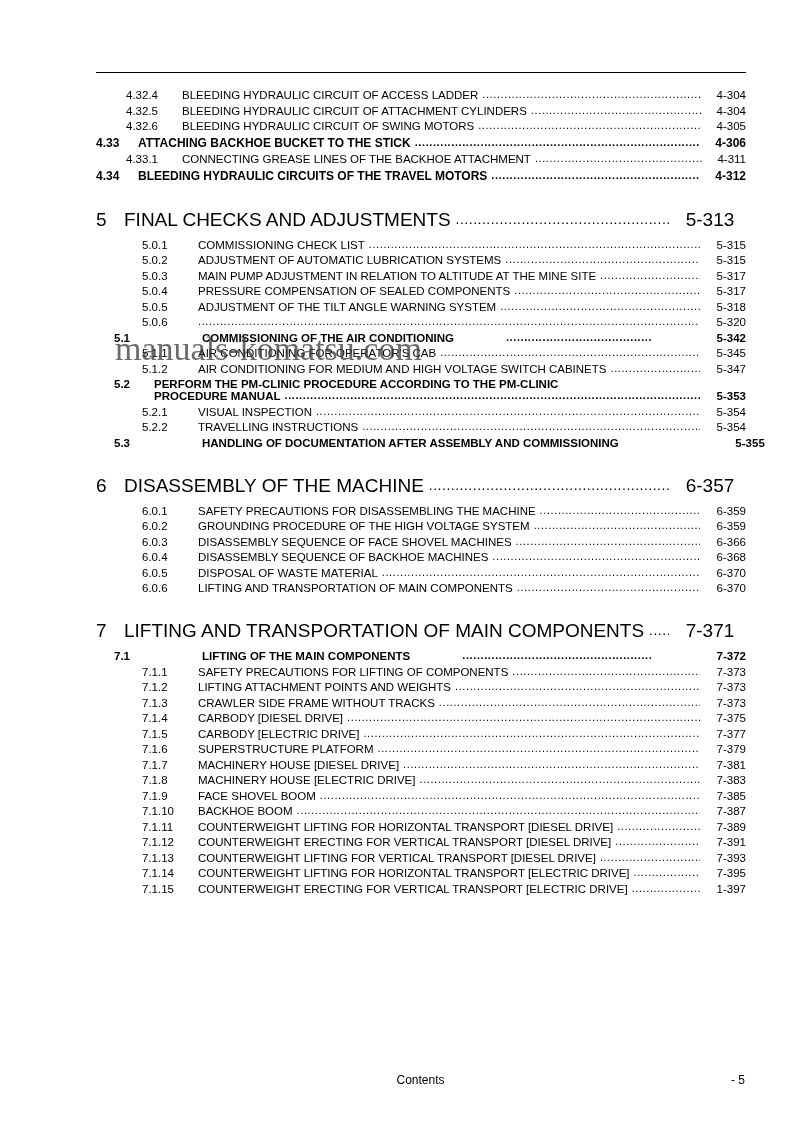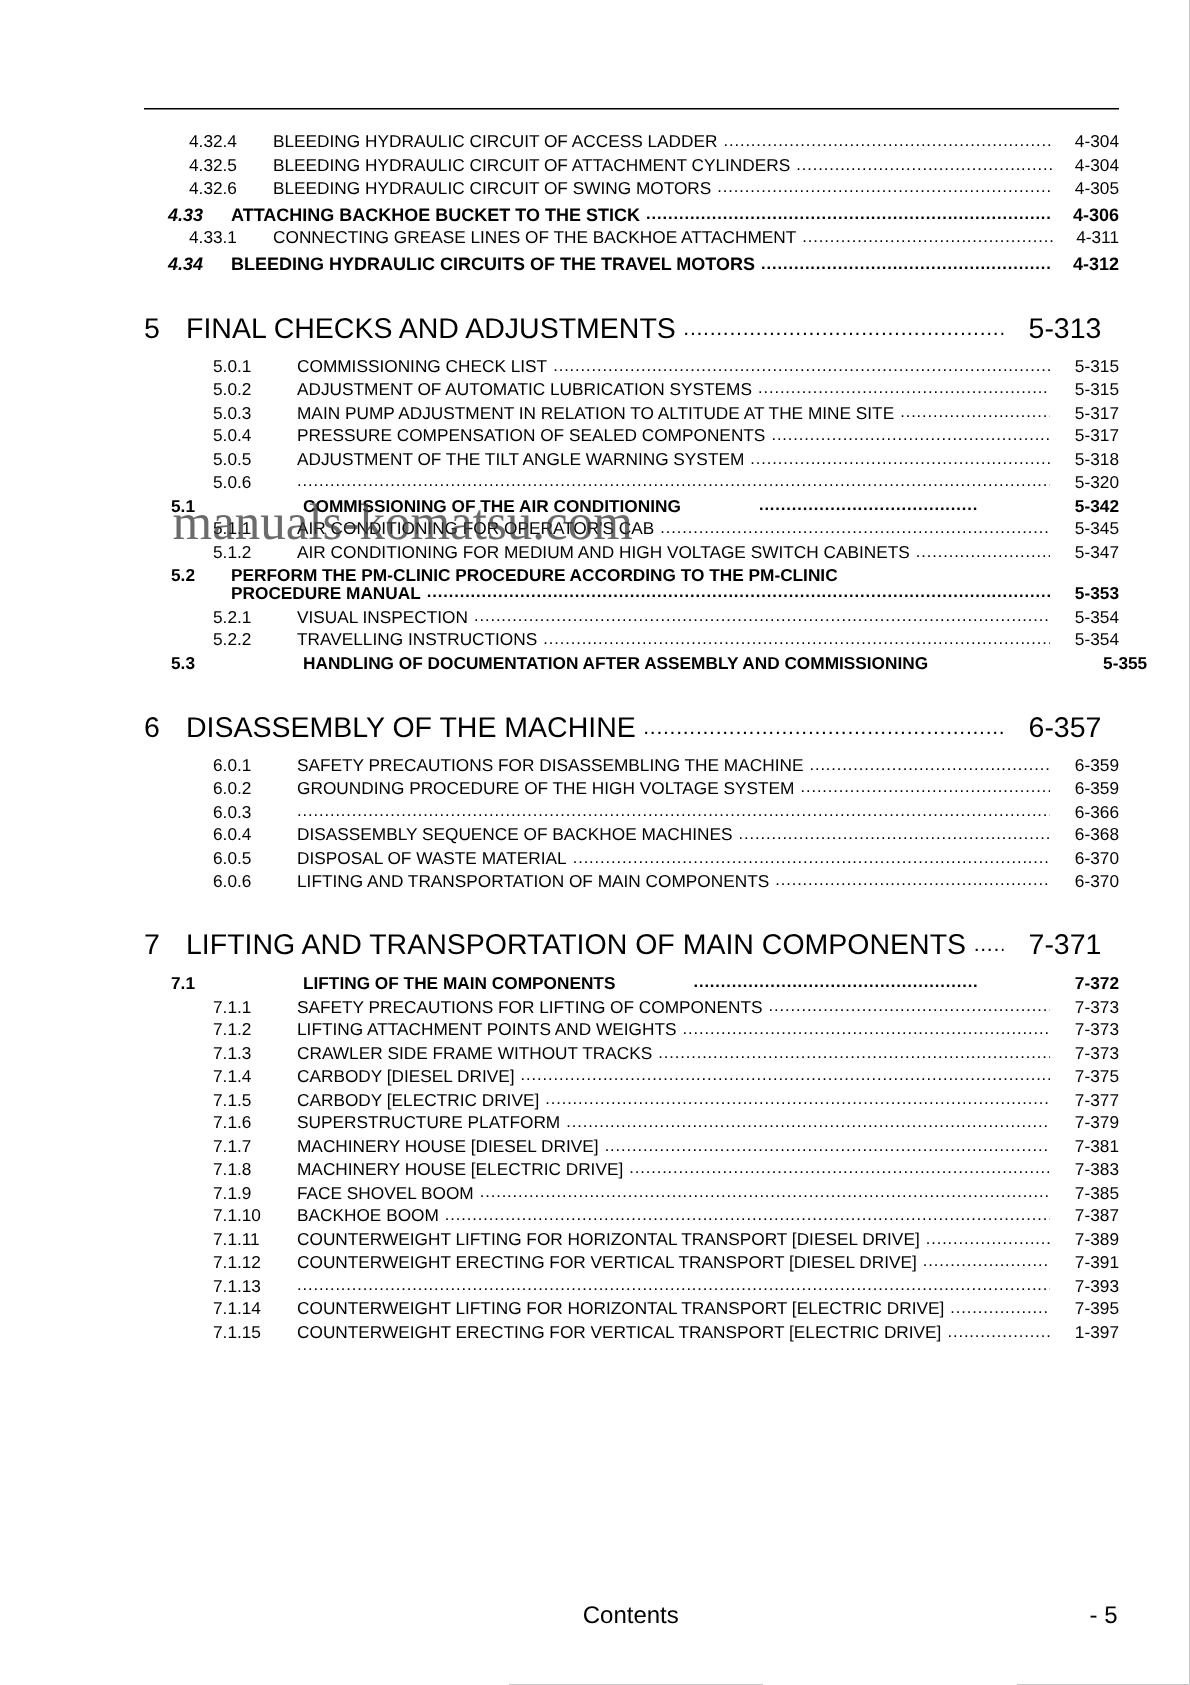--- a/index.html
+++ b/index.html
@@ -69,21 +69,21 @@
   }
   .lvl3 .num { width: 56px; margin-left: 30px; }
   .lvl3 .page-no { width: 40px; }
 
   
   .lvl2 {
     font-size: 12px;
     font-weight: bold;
     margin-bottom: 3.5px;
   }
-  .lvl2 .num { width: 42px; margin-left: 16px; font-style: italic; }
+  .lvl2 .num { width: 42px; margin-left: 0px; }
   .lvl2 .page-no { width: 42px; }
 
   
   .lvl2b {
     font-size: 11.5px;
     font-weight: bold;
     margin-bottom: 3.5px;
     gap: 48px;
   }
   .lvl2b .num { width: 40px; margin-left: 18px; }
@@ -165,21 +165,21 @@
     white-space: nowrap;
   }
 
   .footer {
     position: absolute;
     left: 96px;
     right: 48px;
     bottom: 36px;
     display: flex;
     justify-content: space-between;
-    font-size: 16px;
+    font-size: 12px;
     color: #000;
     align-items: center;
   }
   .footer .f-center {
     position: absolute;
     left: 0; right: 0;
     text-align: center;
   }
   .footer .f-right {
     margin-left: auto;
@@ -330,20 +330,21 @@
           <span class="page-no">6-359</span>
         </div>
         <div class="row lvl3b">
           <span class="num">6.0.2</span>
           <span class="title">GROUNDING PROCEDURE OF THE HIGH VOLTAGE SYSTEM</span>
           <span class="dots">............................................................................................................................................................................................................................................................................................................</span>
           <span class="page-no">6-359</span>
         </div>
         <div class="row lvl3b">
           <span class="num">6.0.3</span>
+          <span class="title">DISASSEMBLY SEQUENCE OF FACE SHOVEL MACHINES</span>
           <span class="dots">............................................................................................................................................................................................................................................................................................................</span>
           <span class="page-no">6-366</span>
         </div>
         <div class="row lvl3b">
           <span class="num">6.0.4</span>
           <span class="title">DISASSEMBLY SEQUENCE OF BACKHOE MACHINES</span>
           <span class="dots">............................................................................................................................................................................................................................................................................................................</span>
           <span class="page-no">6-368</span>
         </div>
         <div class="row lvl3b">
@@ -437,20 +438,21 @@
           <span class="page-no">7-389</span>
         </div>
         <div class="row lvl3b">
           <span class="num">7.1.12</span>
           <span class="title">COUNTERWEIGHT ERECTING FOR VERTICAL TRANSPORT [DIESEL DRIVE]</span>
           <span class="dots">............................................................................................................................................................................................................................................................................................................</span>
           <span class="page-no">7-391</span>
         </div>
         <div class="row lvl3b">
           <span class="num">7.1.13</span>
+          <span class="title">COUNTERWEIGHT LIFTING FOR VERTICAL TRANSPORT [DIESEL DRIVE]</span>
           <span class="dots">............................................................................................................................................................................................................................................................................................................</span>
           <span class="page-no">7-393</span>
         </div>
         <div class="row lvl3b">
           <span class="num">7.1.14</span>
           <span class="title">COUNTERWEIGHT LIFTING FOR HORIZONTAL TRANSPORT [ELECTRIC DRIVE]</span>
           <span class="dots">............................................................................................................................................................................................................................................................................................................</span>
           <span class="page-no">7-395</span>
         </div>
         <div class="row lvl3b">

